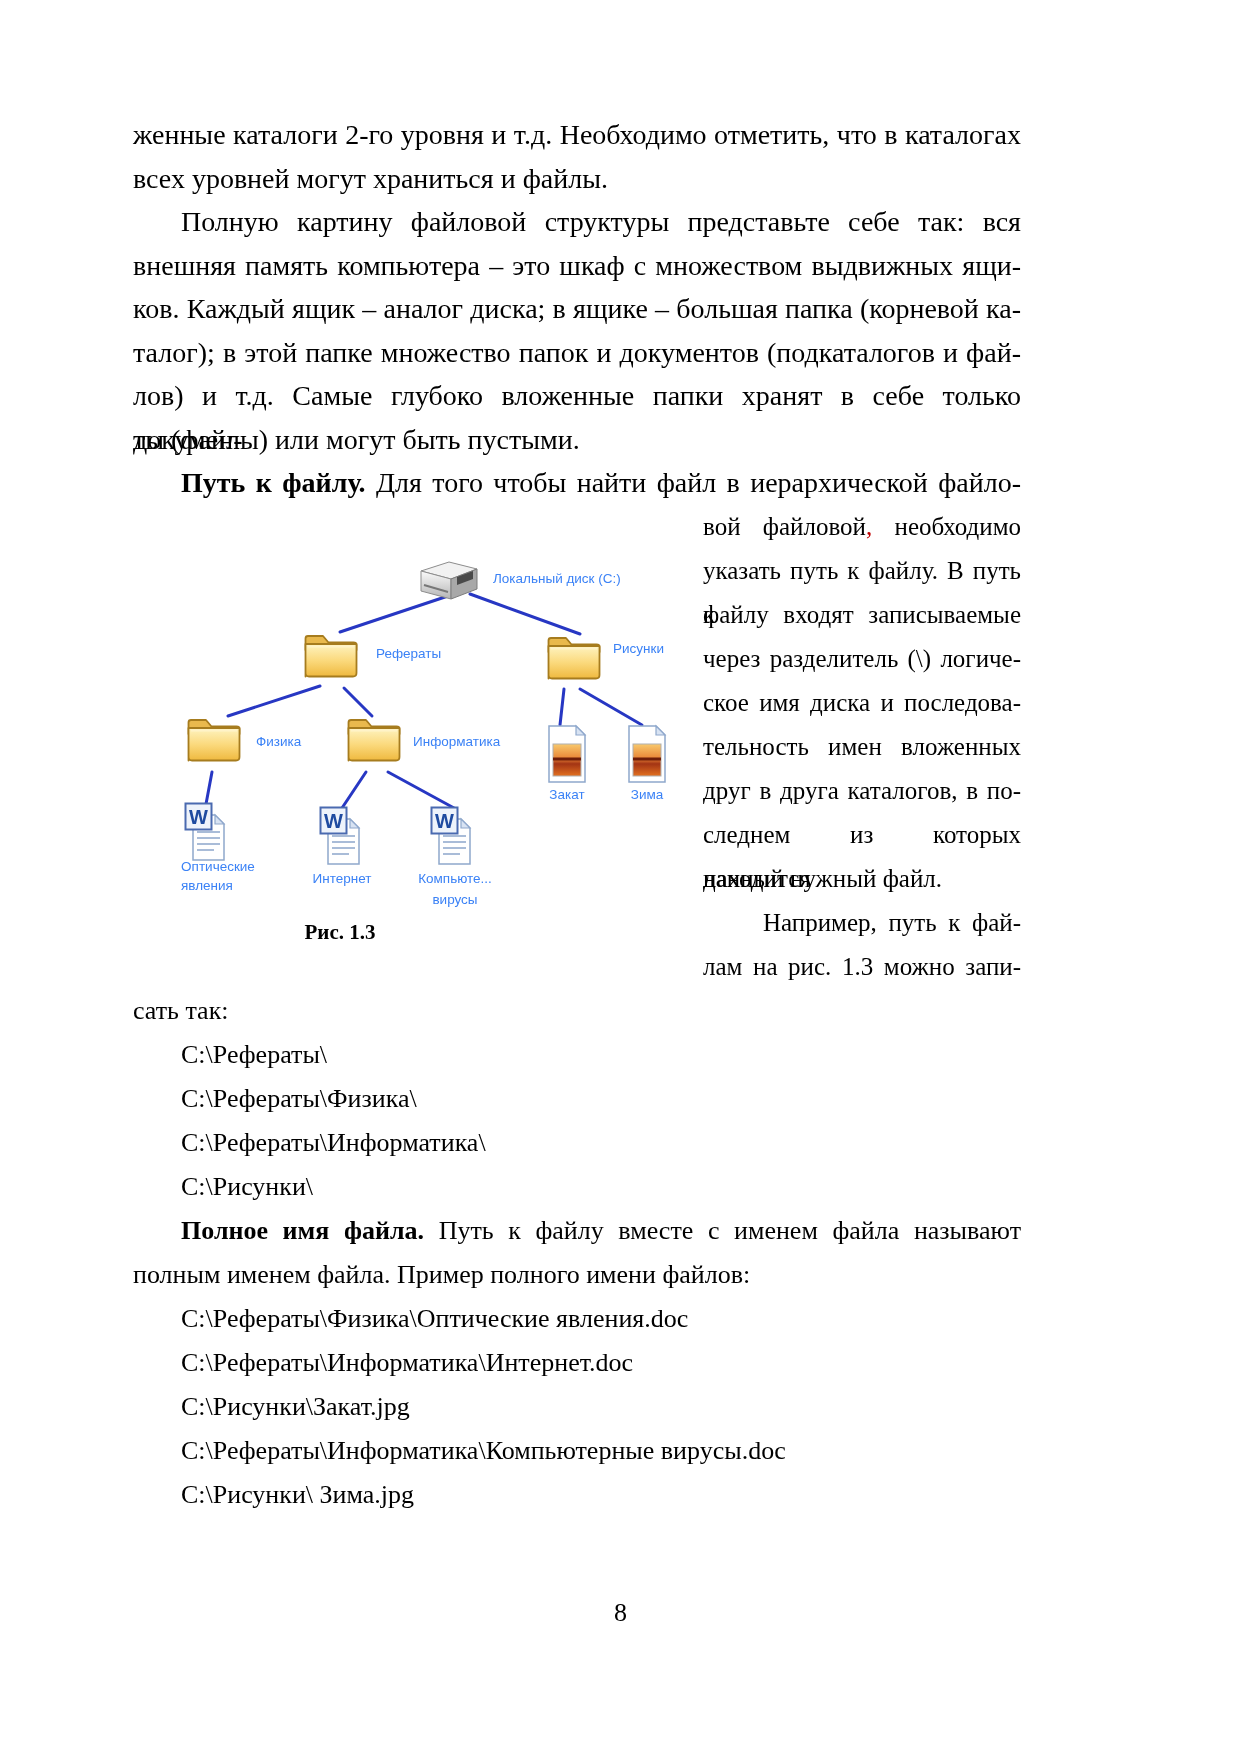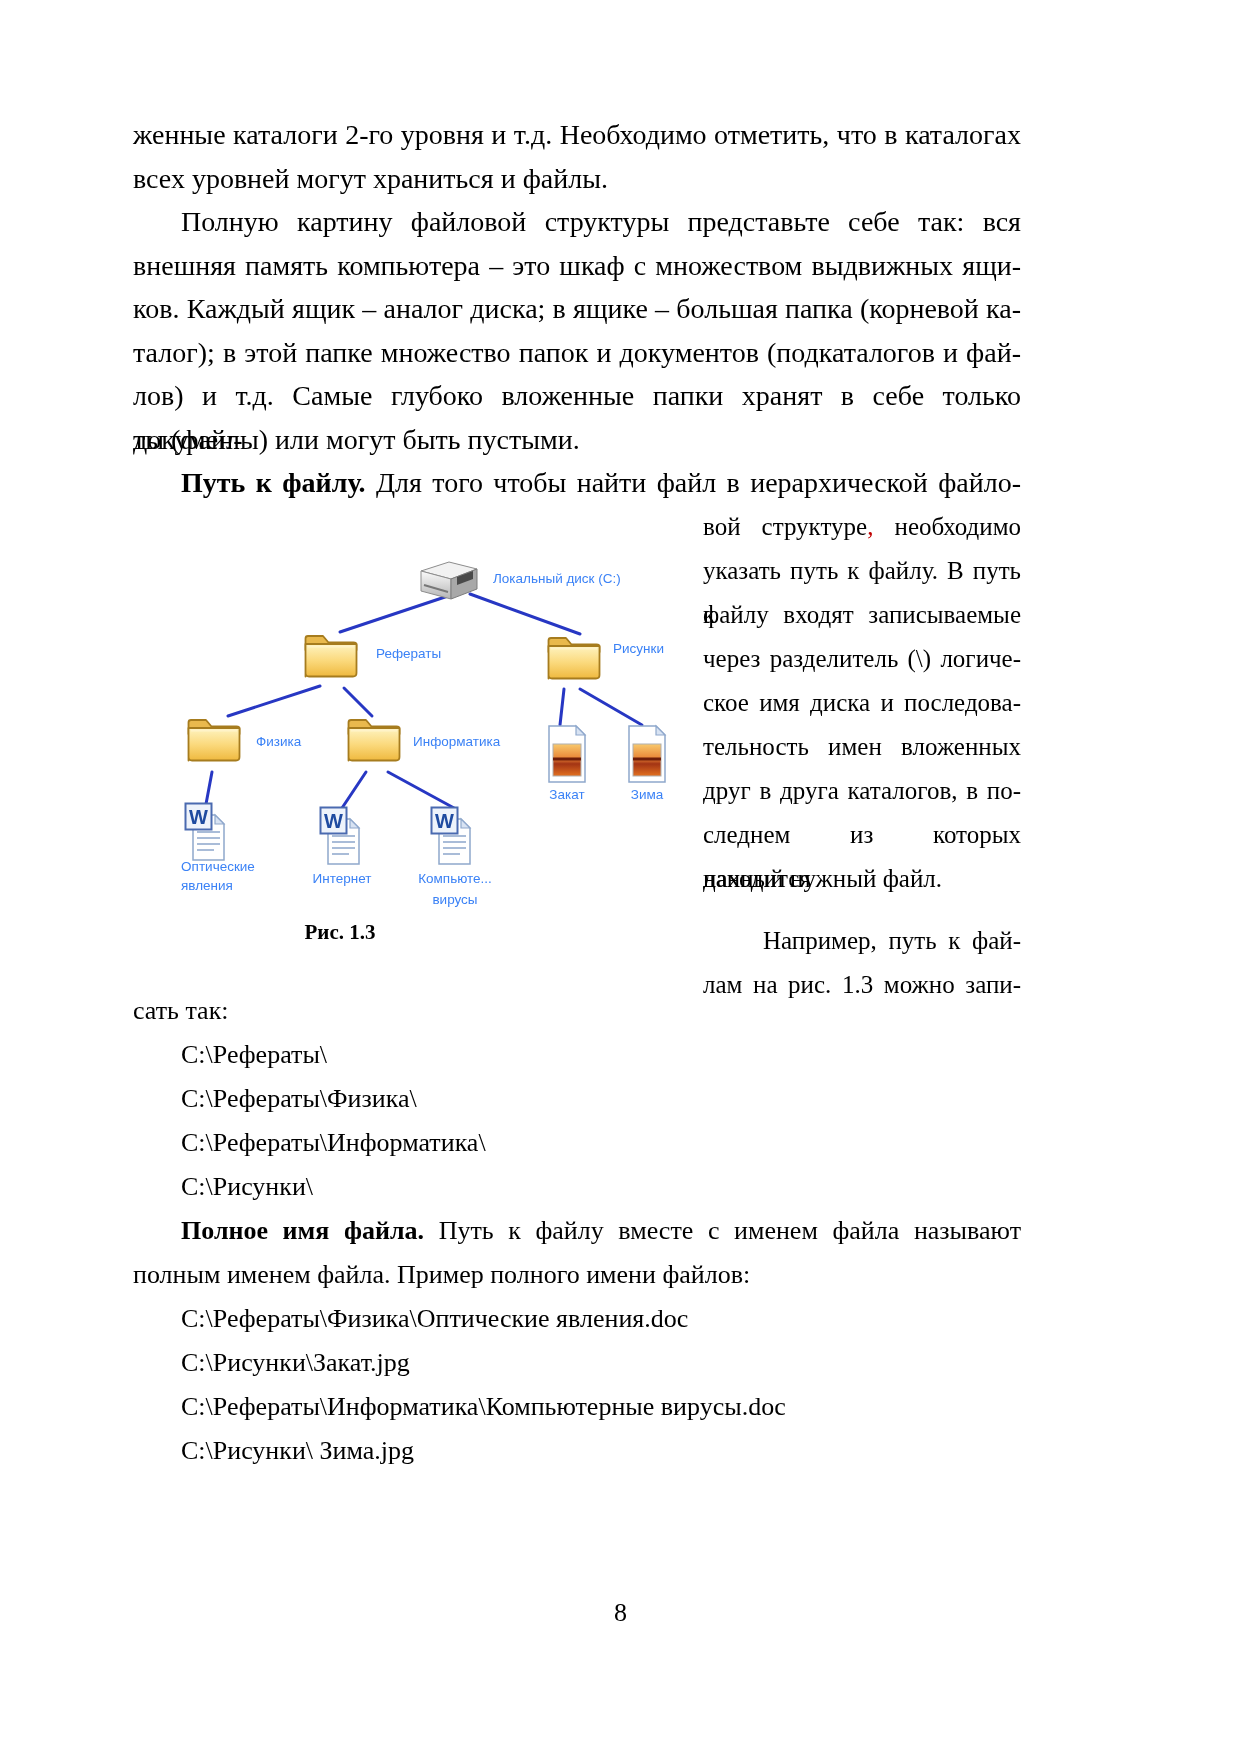--- a/index.html
+++ b/index.html
@@ -10,21 +10,21 @@
   }
   .abs{position:absolute;}
   
   .blockA{left:133px;top:113px;width:888px;font-size:28px;}
   .blockB{left:703px;top:505px;width:318px;font-size:25px;}
   .blockC{left:133px;top:989px;width:888px;font-size:26px;}
   .ln{height:43.5px;line-height:43.5px;white-space:normal;}
   .ln44{height:44px;line-height:44px;}
   .j{text-align:justify;text-align-last:justify;}
   .ind{padding-left:48px;}
-  .ind60{padding-left:60px;margin-top:18px;}
+  .ind60{padding-left:60px;}
   .red{color:#c00000;}
   b{font-weight:bold;}
   
   .fig{left:150px;top:490px;width:540px;height:470px;}
   .tree-lines{position:absolute;left:0;top:0;}
   .node{position:absolute;}
   .fl{
     position:absolute;font-family:"Liberation Sans",sans-serif;
     font-size:13.5px;color:#3b82f6;white-space:nowrap;line-height:17px;
   }
@@ -97,21 +97,21 @@
   <div class="ln j">талог); в этой папке множество папок и документов (подкаталогов и фай-</div>
   <div class="ln j">лов) и т.д. Самые глубоко вложенные папки хранят в себе только докумен-</div>
   <div class="ln">ты (файлы) или могут быть пустыми.</div>
   <div class="ln j ind">
     <b>Путь к файлу.</b><span> Для того чтобы найти файл в иерархической файло-</span>
   </div>
 </div>
 
 <div class="abs blockB">
   <div class="ln44 j">
-    <span>вой структуре</span><span class="red">,</span><span> необходимо</span>
+    <span>вой файловой</span><span class="red">,</span><span> необходимо</span>
   </div>
   <div class="ln44 j">указать путь к файлу. В путь к</div>
   <div class="ln44 j">файлу входят записываемые</div>
   <div class="ln44 j">через разделитель (\) логиче-</div>
   <div class="ln44 j">ское имя диска и последова-</div>
   <div class="ln44 j">тельность имен вложенных</div>
   <div class="ln44 j">друг в друга каталогов, в по-</div>
   <div class="ln44 j">следнем из которых находится</div>
   <div class="ln44">данный нужный файл.</div>
   <div class="ln44 j ind60">Например, путь к фай-</div>
@@ -122,20 +122,21 @@
   <div class="ln44">сать так:</div>
   <div class="ln44 ind">C:\Рефераты\</div>
   <div class="ln44 ind">C:\Рефераты\Физика\</div>
   <div class="ln44 ind">C:\Рефераты\Информатика\</div>
   <div class="ln44 ind">C:\Рисунки\</div>
   <div class="ln44 j ind">
     <b>Полное имя файла.</b><span> Путь к файлу вместе с именем файла называют</span>
   </div>
   <div class="ln44">полным именем файла. Пример полного имени файлов:</div>
   <div class="ln44 ind">C:\Рефераты\Физика\Оптические явления.doc</div>
+  <div class="ln44 ind">C:\Рефераты\Информатика\Интернет.doc</div>
   <div class="ln44 ind">C:\Рисунки\Закат.jpg</div>
   <div class="ln44 ind">C:\Рефераты\Информатика\Компьютерные вирусы.doc</div>
   <div class="ln44 ind">C:\Рисунки\ Зима.jpg</div>
 </div>
 
 <div class="abs fig">
   <svg class="tree-lines" width="540" height="470">
     <g stroke="#2737c3" stroke-width="3" stroke-linecap="round">
       <line x1="298" y1="106" x2="190" y2="142"></line>
       <line x1="320" y1="104" x2="430" y2="144"></line>

